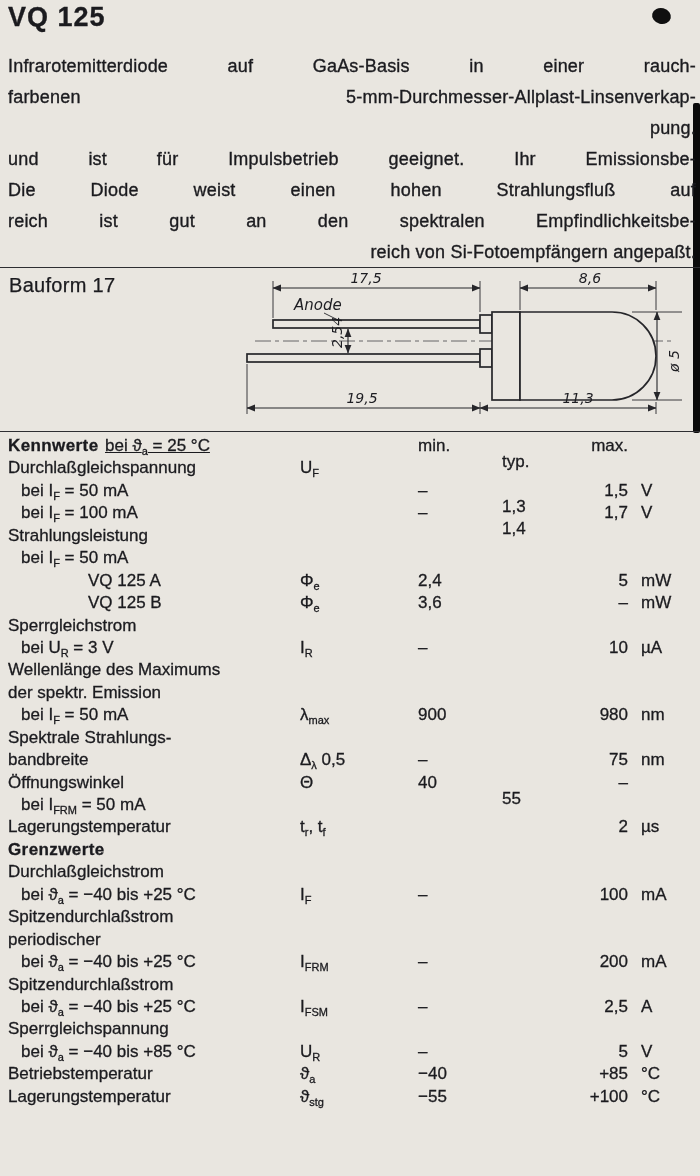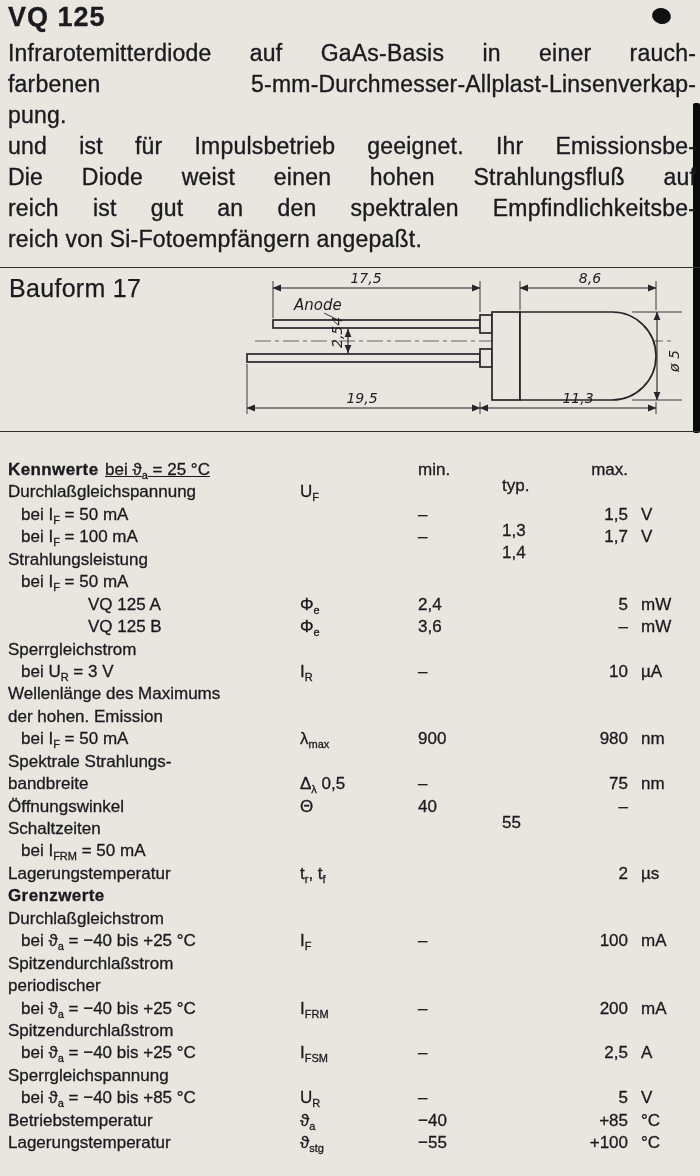--- a/index.html
+++ b/index.html
@@ -23,46 +23,46 @@
     left:652px; top:8px; width:19px; height:16px;
     background:#101010; border-radius:50%; transform:rotate(14deg);
   }
   .edge-bar {
     right:0; top:103px; width:7px; height:330px;
     background:#0b0b0b; border-radius:2px;
   }
 
   
   .intro {
-    left:8px; top:38px; width:688px;
-    font-size:23px; line-height:31px; letter-spacing:0.2px;
+    left:8px; top:51px; width:688px;
+    font-size:18px; line-height:31px; letter-spacing:0.2px;
     -webkit-text-stroke:0.35px #1b1b1f;
   }
-  .intro .iline { height:31px; white-space:nowrap; }
+  .intro .iline { height:31px; white-space:nowrap;text-align:right; }
   .intro .iline.just { white-space:normal; text-align:justify; text-align-last:justify; }
 
   .rule { left:0; width:700px; border-top:1.8px solid #2e2e32; }
   .rule-top { top:267px; }
   .rule-bottom { top:431px; }
 
   .bauform-caption {
-    left:9px; top:274px; font-size:25px; letter-spacing:0.3px;
+    left:9px; top:274px; font-size:20px; letter-spacing:0.3px;
     -webkit-text-stroke:0.25px #1b1b1f;
   }
 
   svg.package { left:230px; top:268px; }
   .outline { fill:#e9e6e0; stroke:#26262a; stroke-width:1.7; }
   .dim  { stroke:#26262a; stroke-width:1.1; fill:none; }
   .ext  { stroke:#26262a; stroke-width:0.9; fill:none; }
   .cl   { stroke:#45454a; stroke-width:0.8; stroke-dasharray:16 4 4 4; fill:none; }
   .dimtxt { font:italic 14px "DejaVu Sans", sans-serif; fill:#1d1d22; }
   .anodetxt { font:italic 15px "DejaVu Sans", sans-serif; fill:#1d1d22; }
 
   
-  .spec-table { left:0; top:460px; width:604px; -webkit-text-stroke:0.3px #1b1b1f; }
+  .spec-table { left:0; top:436px; width:604px; -webkit-text-stroke:0.3px #1b1b1f; }
   .trow { position:relative; height:22.45px; font-size:17px; }
   .trow span { position:absolute; white-space:nowrap; top:0; }
   .trow sub { font-size:11px; line-height:0; }
   .c-label { left:8px; }
   .c-label.ind1 { left:21px; }
   .c-label.ind2 { left:88px; }
   .c-label.b { font-weight:700; letter-spacing:0.4px; }
   .c-cond { left:105px;text-decoration:underline; }
   .c-sym  { left:300px; }
   .c-min  { left:418px; }
@@ -194,21 +194,21 @@
       <span class="c-label ind1">bei U<sub>R</sub> = 3 V</span>
       <span class="c-sym">I<sub>R</sub></span>
       <span class="c-min">–</span>
       <span class="c-max">10</span>
       <span class="c-unit">µA</span>
     </div>
     <div class="trow">
       <span class="c-label ind0">Wellenlänge des Maximums</span>
     </div>
     <div class="trow">
-      <span class="c-label ind0">der hohen. Emission</span>
+      <span class="c-label ind0">der spektr. Emission</span>
     </div>
     <div class="trow">
       <span class="c-label ind1">bei I<sub>F</sub> = 50 mA</span>
       <span class="c-sym">λ<sub>max</sub></span>
       <span class="c-min">900</span>
       <span class="c-max">980</span>
       <span class="c-unit">nm</span>
     </div>
     <div class="trow">
       <span class="c-label ind0">Spektrale Strahlungs-</span>
@@ -221,23 +221,20 @@
       <span class="c-unit">nm</span>
     </div>
     <div class="trow">
       <span class="c-label ind0">Öffnungswinkel</span>
       <span class="c-sym">Θ</span>
       <span class="c-min">40</span>
       <span class="c-typ">55</span>
       <span class="c-max">–</span>
     </div>
     <div class="trow">
-      <span class="c-label ind0">Schaltzeiten</span>
-    </div>
-    <div class="trow">
       <span class="c-label ind1">bei I<sub>FRM</sub> = 50 mA</span>
     </div>
     <div class="trow">
       <span class="c-label ind0">Lagerungstemperatur</span>
       <span class="c-sym">t<sub>r</sub>, t<sub>f</sub></span>
       <span class="c-max">2</span>
       <span class="c-unit">µs</span>
     </div>
     <div class="trow">
       <span class="c-label ind0 b">Grenzwerte</span>

